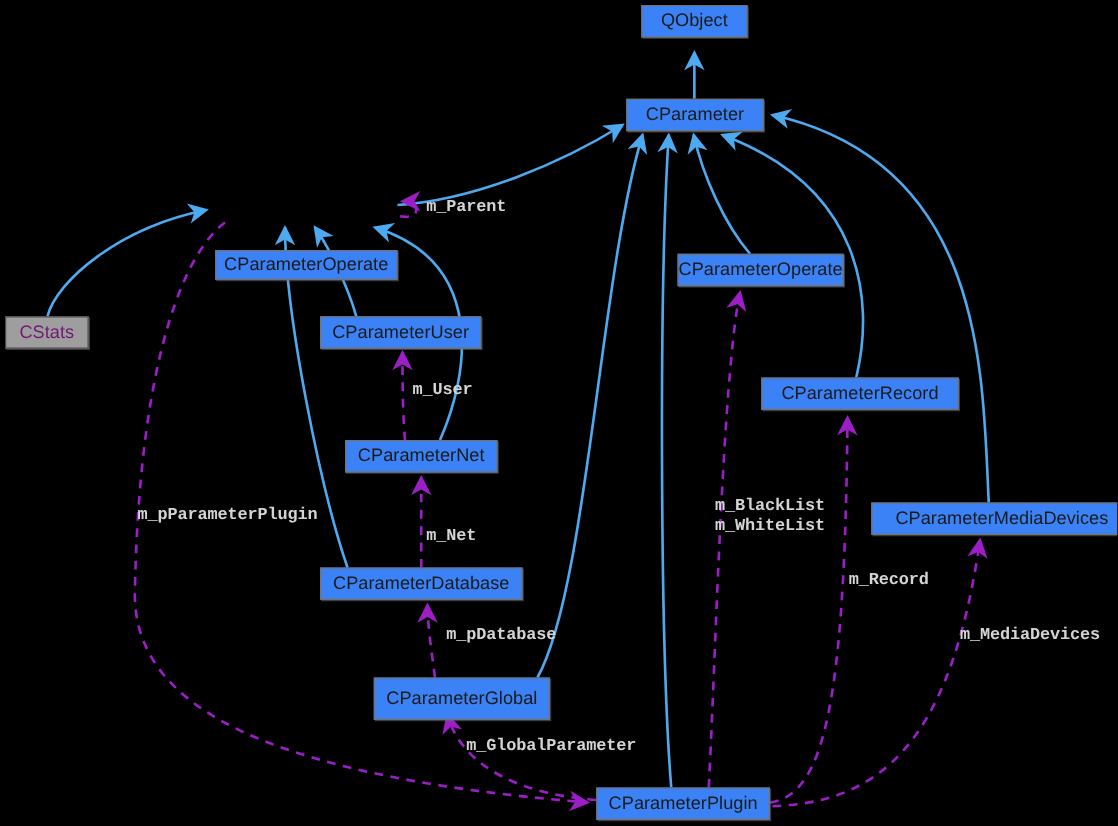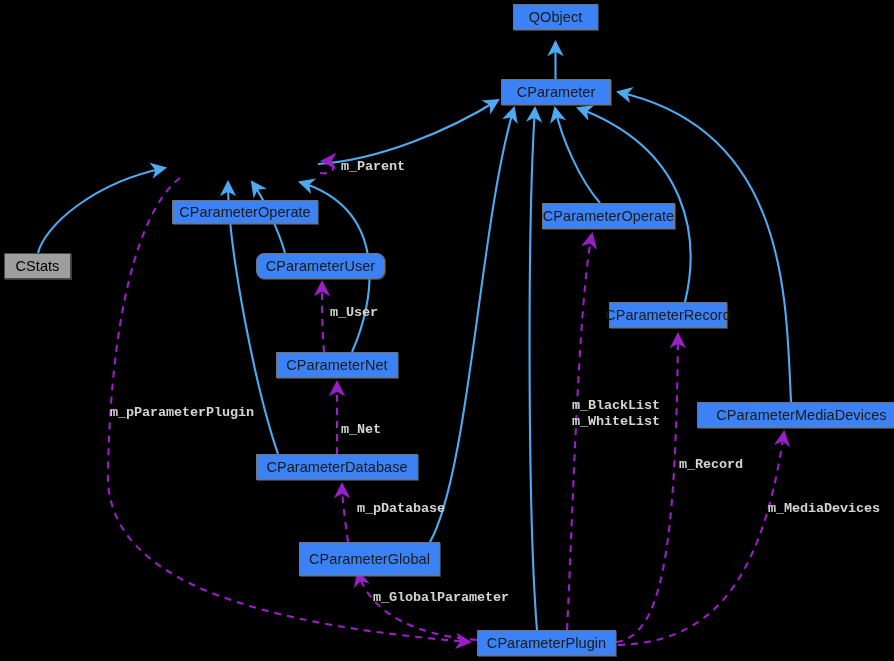--- a/index.html
+++ b/index.html
@@ -34,21 +34,21 @@
     display: flex;
     align-items: center;
     justify-content: center;
     white-space: nowrap;
     letter-spacing: 0.05px;
     box-shadow: 1px 1px 0 0 rgba(110,110,110,0.55);
   }
   .node-box.current {
     background: #9e9e9e;
     border: 1px solid #4b4b4b;
-    color: #000000;
+    color: #701a75;
   }
   .edge-label {
     position: absolute;
     color: #d4d4d4;
     font-size: 13.5px;
     line-height: 16px;
     white-space: pre;
     font-family: Liberation Mono, monospace;
     font-weight: bold;
     letter-spacing: -0.1px;
@@ -103,24 +103,24 @@
       </div>
       <div class="node-box" style="left: 172px; top: 153px; width: 146px; height: 24px; margin-top: 47px;">
         <span>CParameterOperate</span>
       </div>
       <div class="node-box current" style="left: 4px; top: 253px; width: 67px; height: 26px;">
         <span>CStats</span>
       </div>
       <div class="node-box" style="left: 542px; top: 203px; width: 133px; height: 26px;">
         <span>CParameterOperate</span>
       </div>
-      <div class="node-box" style="left: 256px; top: 253px; width: 129px; height: 26px; border-radius: 8px;">
+      <div class="node-box" style="left: 256px; top: 253px; width: 129px; height: 26px;">
         <span>CParameterUser</span>
       </div>
-      <div class="node-box" style="left: 609px; top: 302px; width: 118px; height: 26px;">
+      <div class="node-box" style="left: 609px; top: 302px; width: 158px; height: 26px;">
         <span>CParameterRecord</span>
       </div>
       <div class="node-box" style="left: 276px; top: 352px; width: 122px; height: 26px;">
         <span>CParameterNet</span>
       </div>
       <div class="node-box" style="left: 697px; top: 402px; width: 209px; height: 26px;">
         <span>CParameterMediaDevices</span>
       </div>
       <div class="node-box" style="left: 256px; top: 454px; width: 162px; height: 26px;">
         <span>CParameterDatabase</span>

